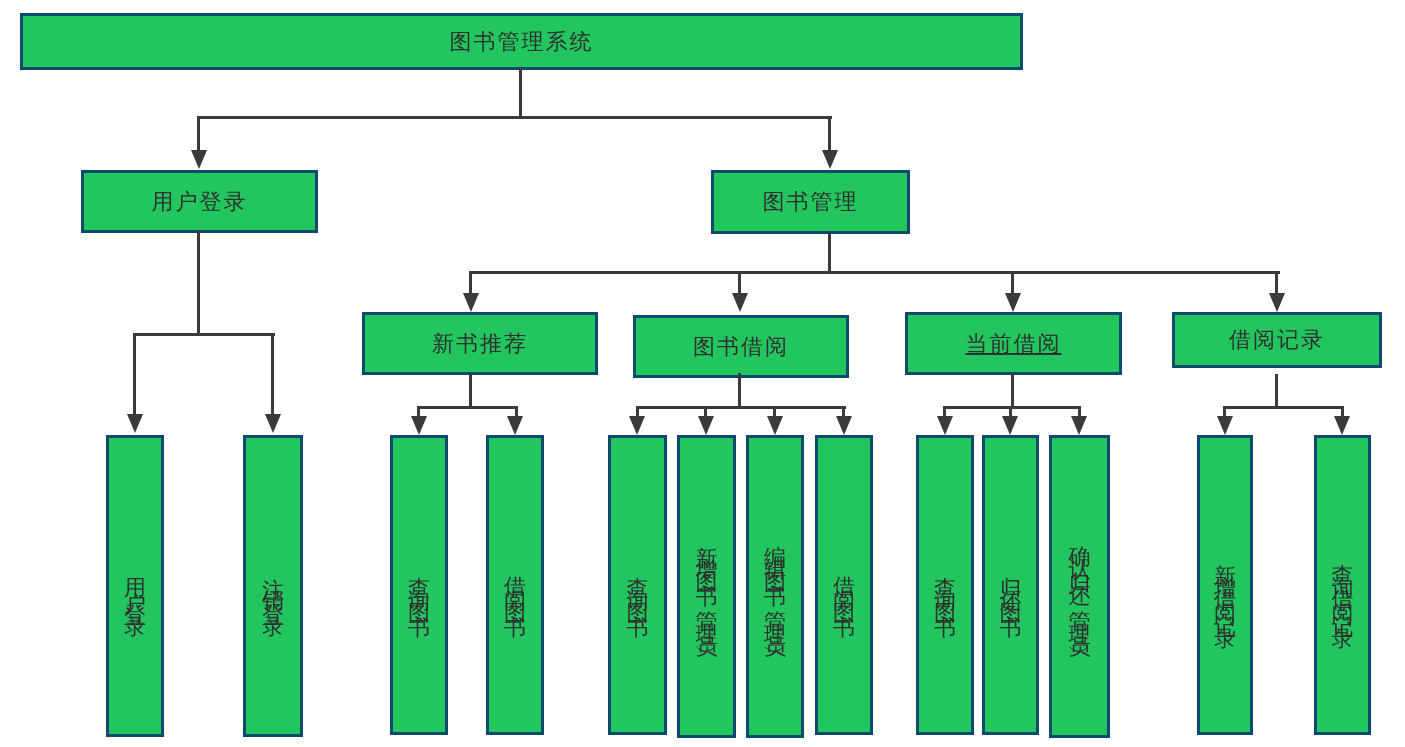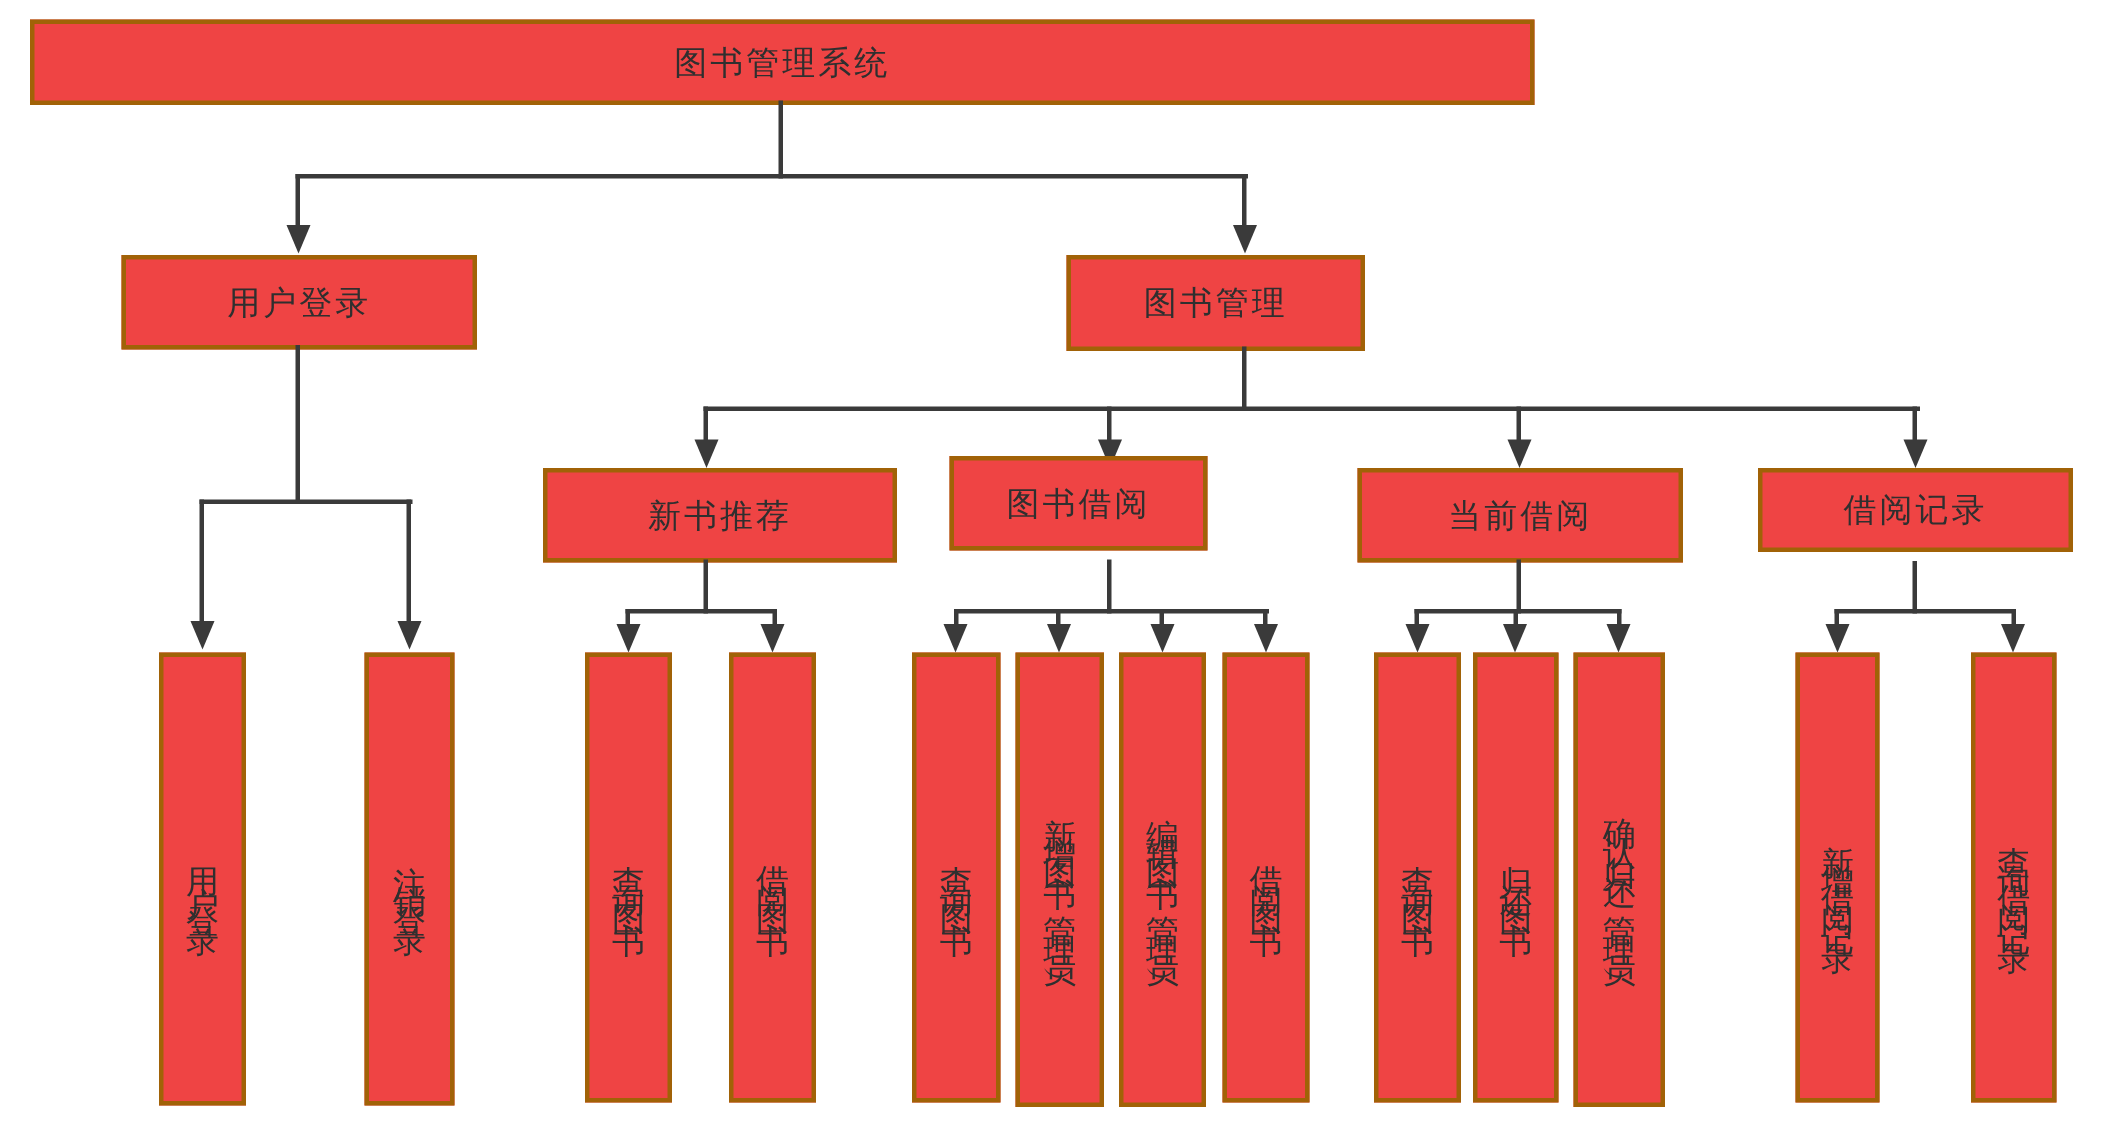--- a/index.html
+++ b/index.html
@@ -12,22 +12,22 @@
     position: relative;
     width: 1405px;
     height: 747px;
     background: #ffffff;
     overflow: hidden;
   }
   
   .bx {
     position: absolute;
     box-sizing: border-box;
-    border: 3px solid #a16207;
-    background: #ef4444;
+    border: 3px solid #0c4a6e;
+    background: #22c55e;
     display: flex;
     align-items: center;
     justify-content: center;
     font-size: 22px;
     color: #2f2f2f;
     letter-spacing: 2px;
     white-space: nowrap;
   }
   .bx.v {
     writing-mode: vertical-rl;
@@ -90,22 +90,22 @@
   <div class="ln" style="left:469px; top:271px; width:3px; height:25px;"></div>
   <div class="ar" style="left:463px; top:293px;"></div>
   <div class="ln" style="left:738px; top:271px; width:3px; height:25px;"></div>
   <div class="ar" style="left:732px; top:293px;"></div>
   <div class="ln" style="left:1011px; top:271px; width:3px; height:25px;"></div>
   <div class="ar" style="left:1005px; top:293px;"></div>
   <div class="ln" style="left:1275px; top:271px; width:3px; height:25px;"></div>
   <div class="ar" style="left:1269px; top:293px;"></div>
 
   <div class="bx" style="left:362px; top:312px; width:236px; height:63px;">新书推荐</div>
-  <div class="bx" style="left:633px; top:304px; width:172px; height:63px;">图书借阅</div>
-  <div class="bx" style="left:905px; top:312px; width:217px; height:63px;">当前借阅</div>
+  <div class="bx" style="left:633px; top:315px; width:216px; height:63px;">图书借阅</div>
+  <div class="bx" style="left:905px; top:312px; width:217px; height:63px;text-decoration:underline;">当前借阅</div>
   <div class="bx" style="left:1172px; top:312px; width:210px; height:56px;">借阅记录</div>
 
   <div class="ln" style="left:469px; top:373px; width:3px; height:36px;"></div>
   <div class="ln" style="left:417px; top:406px; width:101px; height:3px;"></div>
   <div class="ln" style="left:417px; top:406px; width:3px; height:14px;"></div>
   <div class="ar" style="left:411px; top:416px;"></div>
   <div class="ln" style="left:515px; top:406px; width:3px; height:14px;"></div>
   <div class="ar" style="left:507px; top:416px;"></div>
 
   <div class="ln" style="left:738px; top:373px; width:3px; height:36px;"></div>

